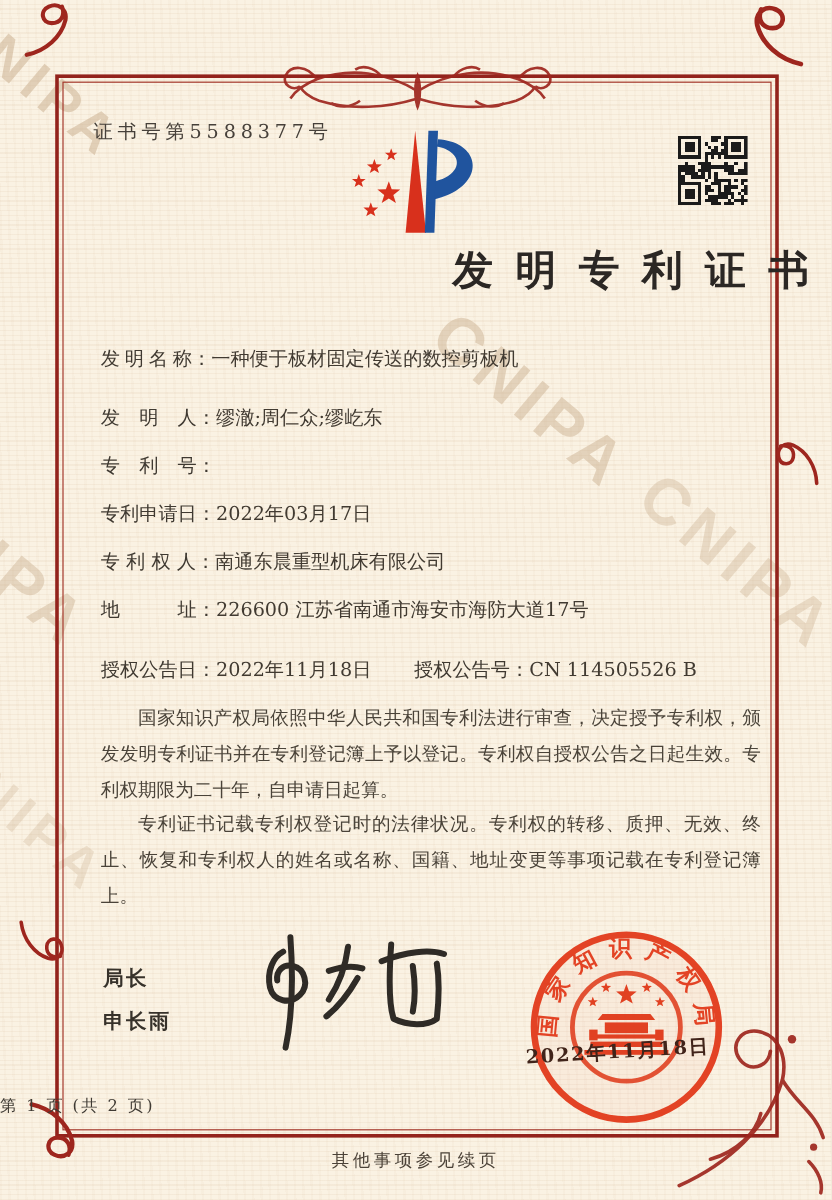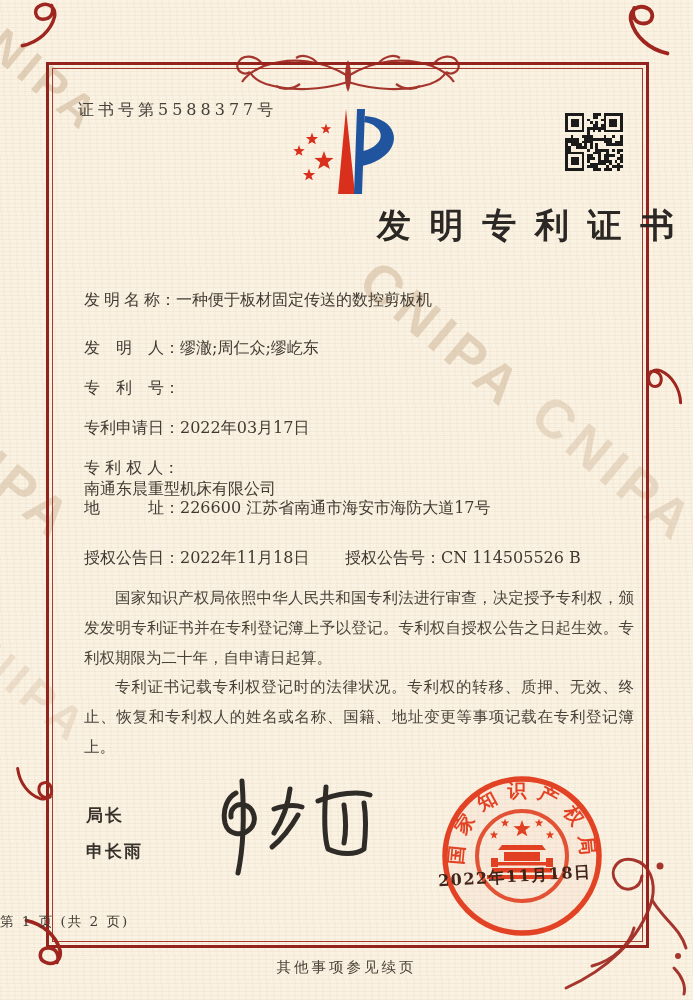--- a/index.html
+++ b/index.html
@@ -413,21 +413,21 @@
     <span class="field-label">发　明　人：</span>
     <span class="field-value">缪澈;周仁众;缪屹东</span>
   </div>
   <div class="field-row" style="top:378px;gap:18px;">
     <span class="field-label">专　利　号：</span>
   </div>
   <div class="field-row" style="top:418px;">
     <span class="field-label">专利申请日：</span>
     <span class="field-value">2022年03月17日</span>
   </div>
-  <div class="field-row" style="top:458px;flex-direction:column;">
+  <div class="field-row" style="top:458px;">
     <span class="field-label">专 利 权 人：</span>
     <span class="field-value">南通东晨重型机床有限公司</span>
   </div>
   <div class="field-row" style="top:498px;">
     <span class="field-label">地　　　址：</span>
     <span class="field-value">226600 江苏省南通市海安市海防大道17号</span>
   </div>
   <div class="field-row" style="top:548px;">
     <span class="pair first">
       <span class="field-label">授权公告日：</span>

